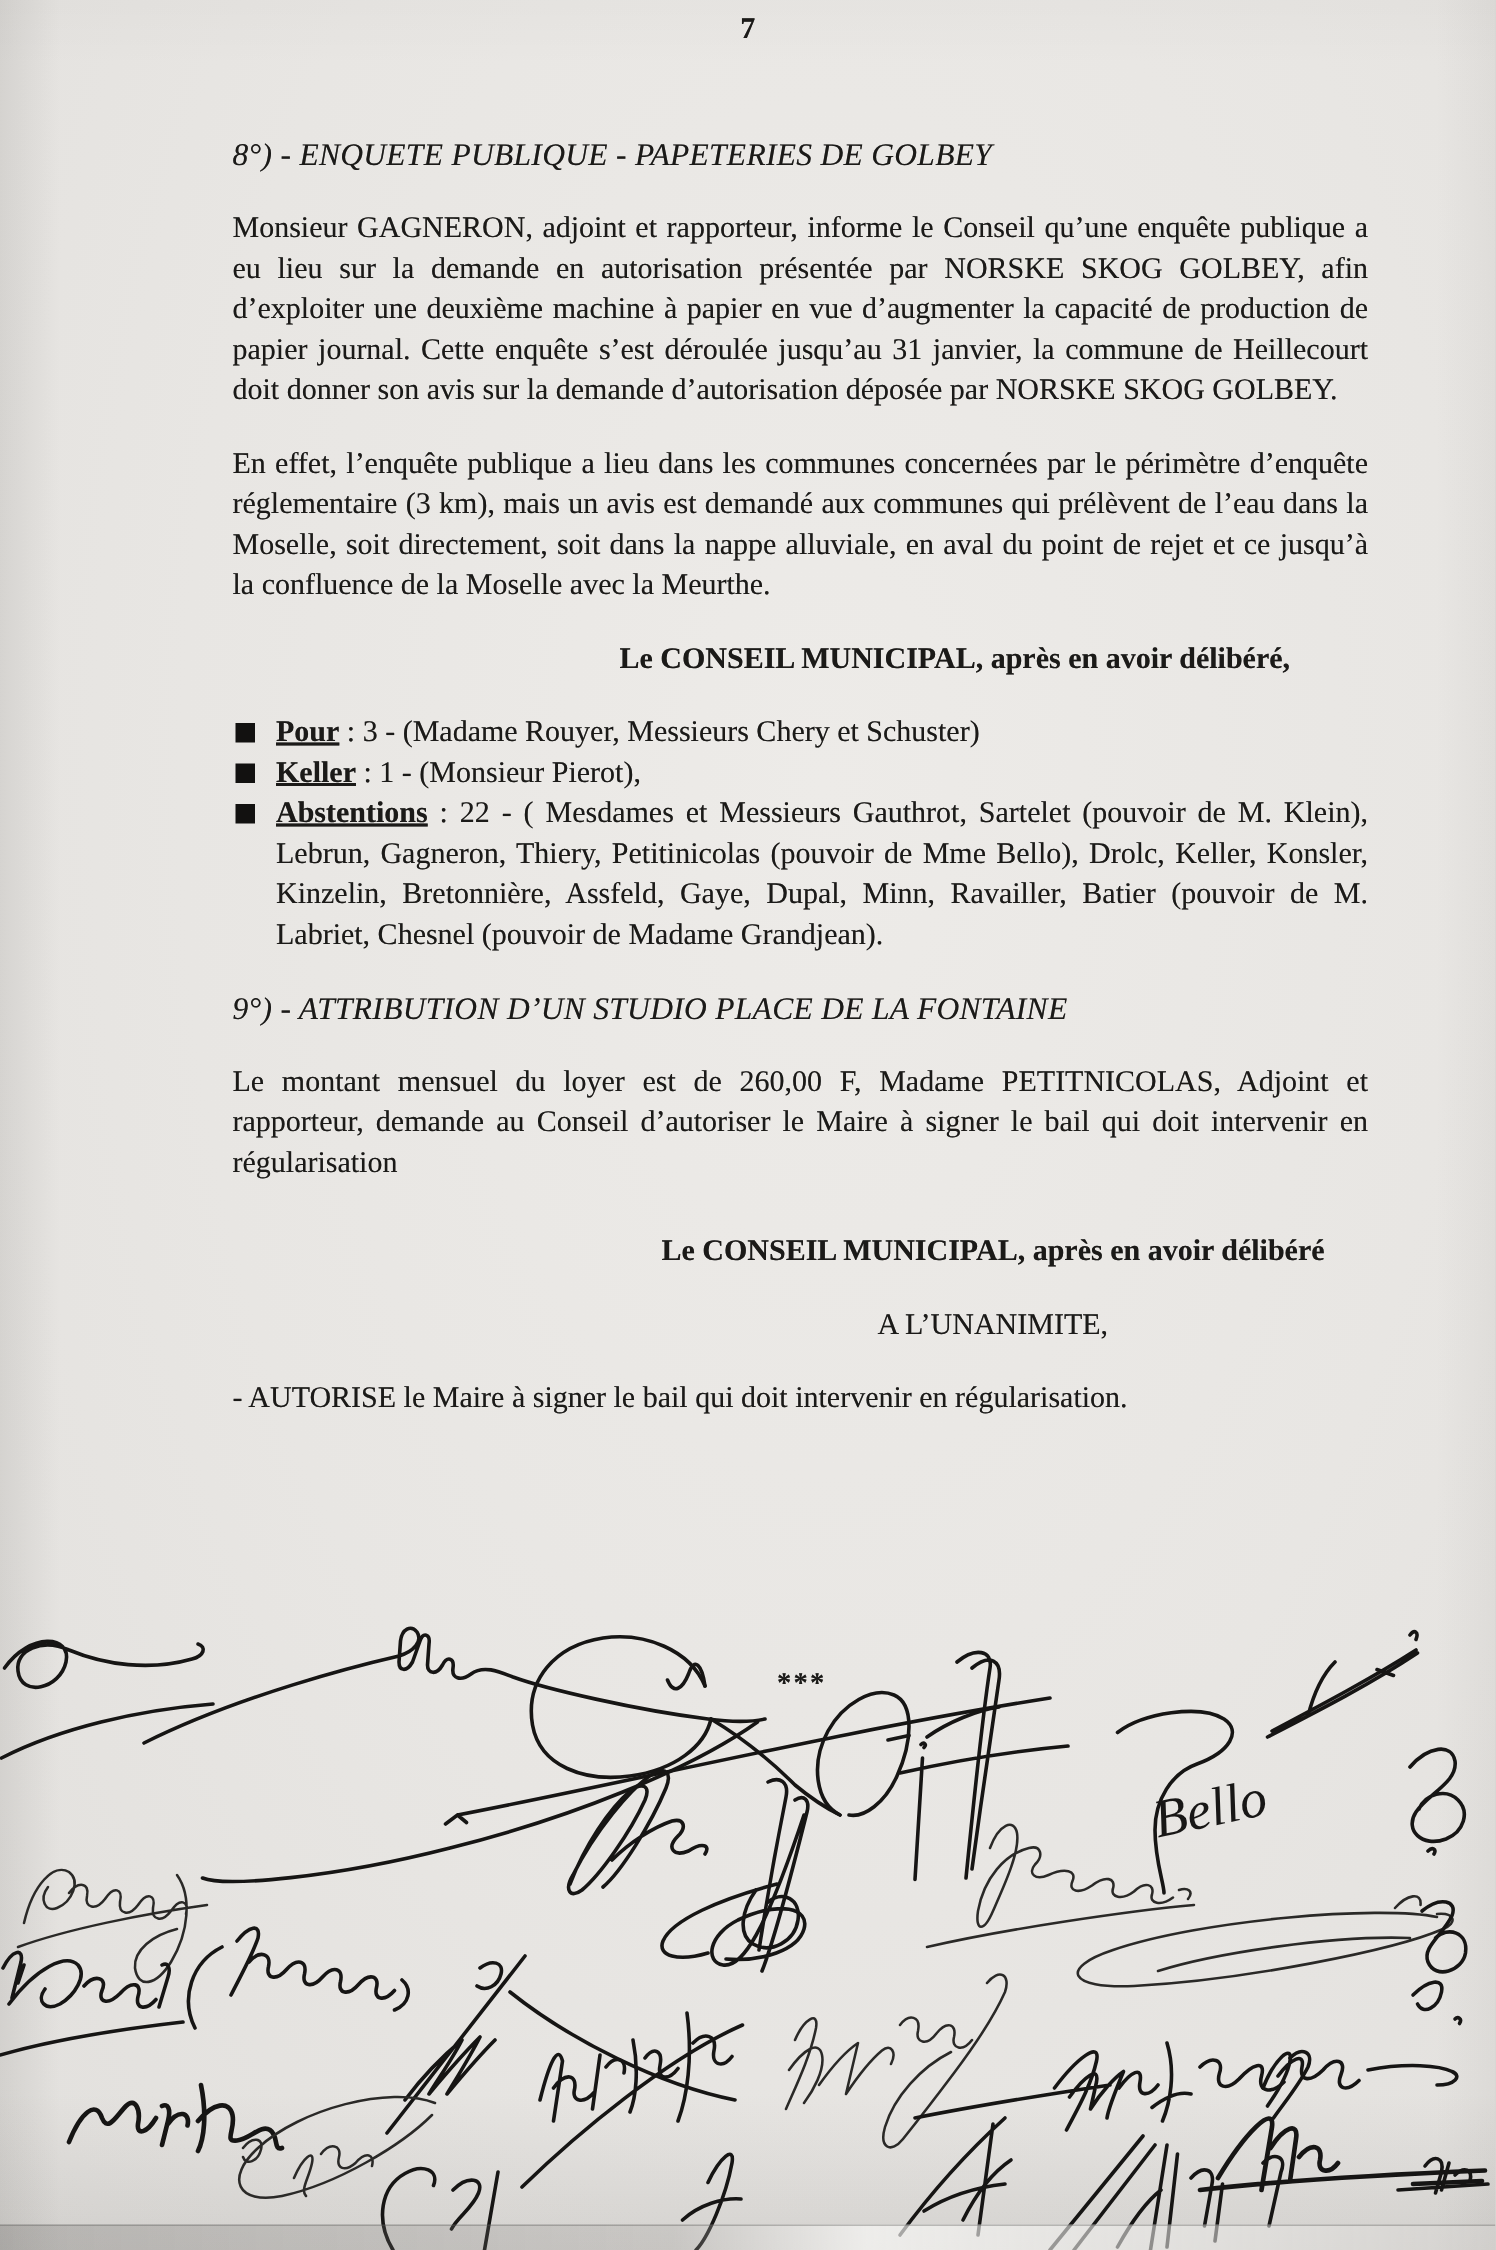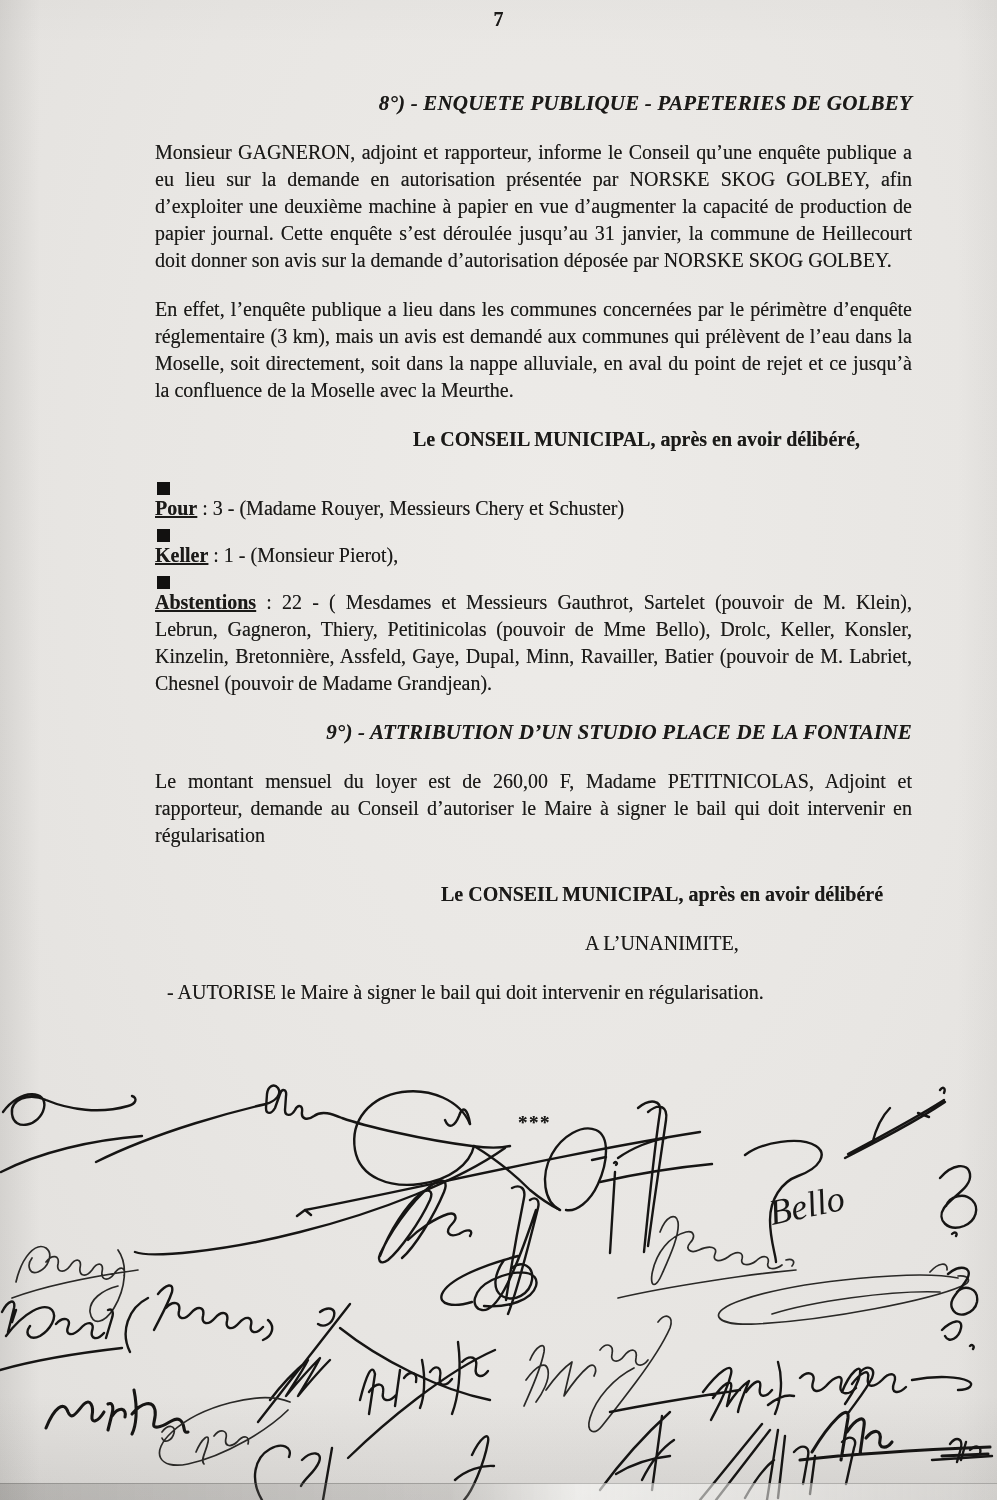--- a/index.html
+++ b/index.html
@@ -19,31 +19,31 @@
     position:absolute;top:8px;left:0;width:100%;
     text-align:center;font-size:20px;font-weight:bold;
     text-shadow:0 0 .4px rgba(25,25,25,.6);
   }
   .content{
     position:absolute;left:155px;top:90px;width:757px;
     font-size:20px;line-height:27px;
     text-shadow:0 0 .4px rgba(25,25,25,.55);
   }
   .heading{
-    font-size:21px;font-weight:bold;font-style:italic;
-    margin:0 0 22px 0;letter-spacing:.2px;white-space:nowrap;text-align:right;
+    font-size:21px;font-weight:normal;font-style:italic;
+    margin:0 0 22px 0;letter-spacing:.2px;white-space:nowrap;
   }
   .heading.second{margin-top:22px;}
   p.body-par{margin:0 0 22px 0;text-align:justify;}
   .delib{margin:0 0 22px 0;padding-left:258px;white-space:nowrap;font-weight:bold;}
   .delib.second{padding-left:286px;margin-top:32px;}
   .unanimity{margin:0 0 22px 0;padding-left:430px;white-space:nowrap;}
-  .decision{margin:12px;}
+  .decision{margin:0;}
   ul.votes{list-style:none;margin:0 0 22px 0;padding:0;}
-  ul.votes li{display:flex;align-items:flex-start;margin:0;flex-direction:column;}
+  ul.votes li{display:flex;align-items:flex-start;margin:0;}
   .sq{width:13px;height:13px;background:#121110;flex:0 0 13px;margin:7px 14px 0 2px;}
   .vote-text{flex:1;text-align:justify;}
   .vote-label{font-weight:bold;text-decoration:underline;}
   sup{font-size:12px;line-height:0;}
   .asterisks{
     position:absolute;left:518px;top:1112px;
     font-size:19px;font-weight:bold;letter-spacing:1.5px;
     text-shadow:0 0 .4px rgba(25,25,25,.6);
   }
   svg.sigs{position:absolute;left:0;top:1060px;}

